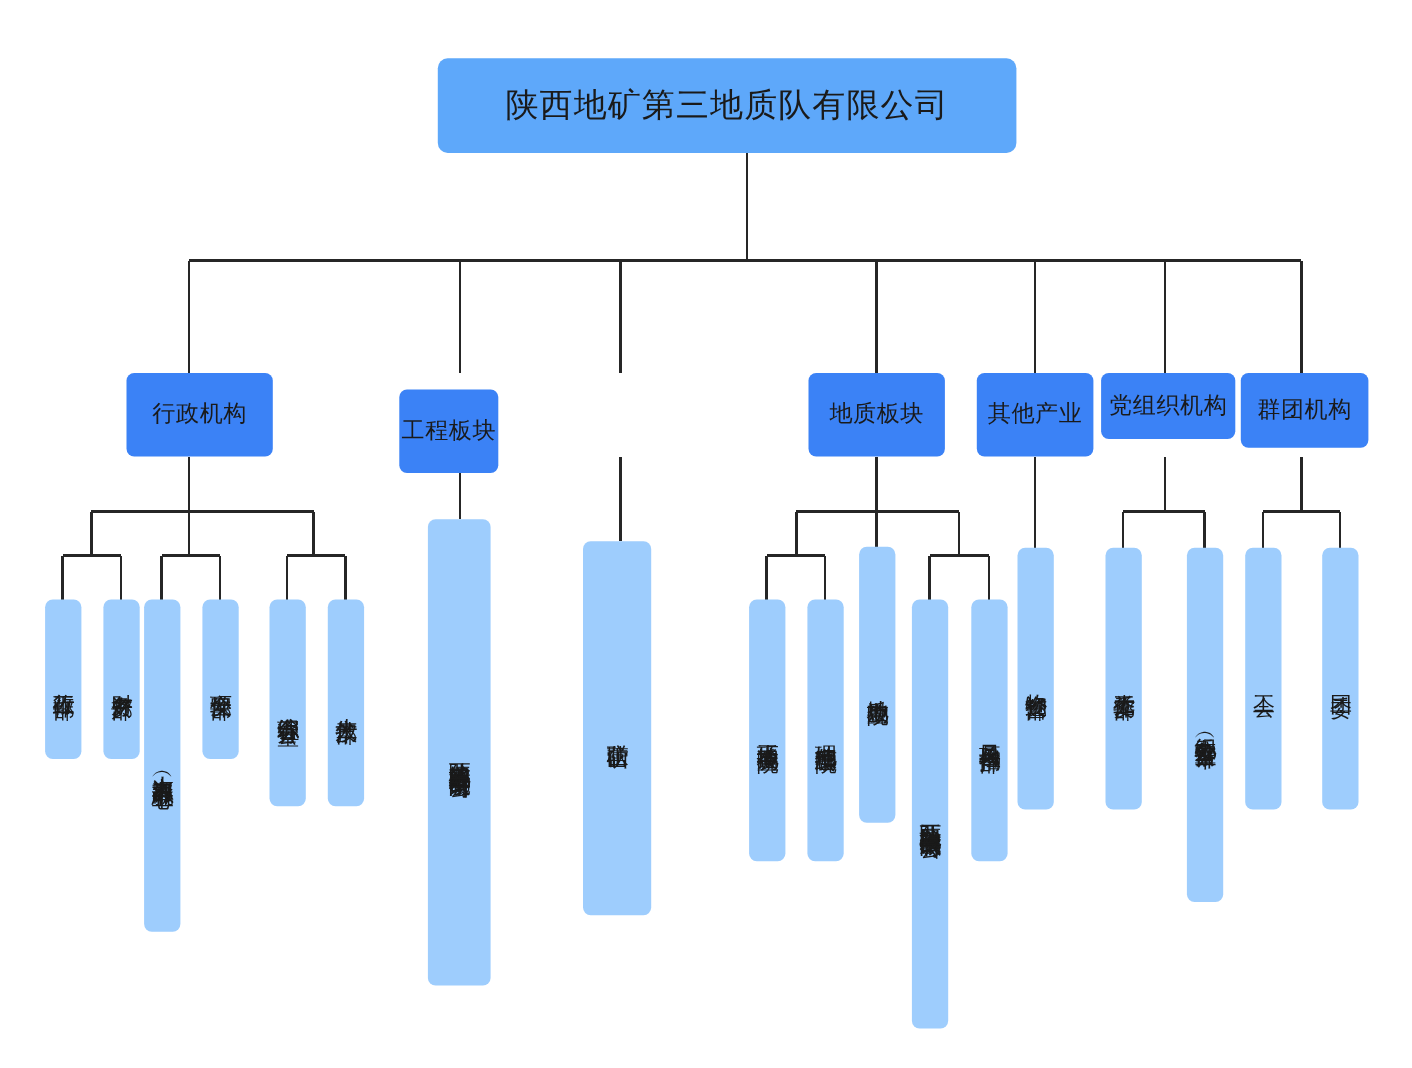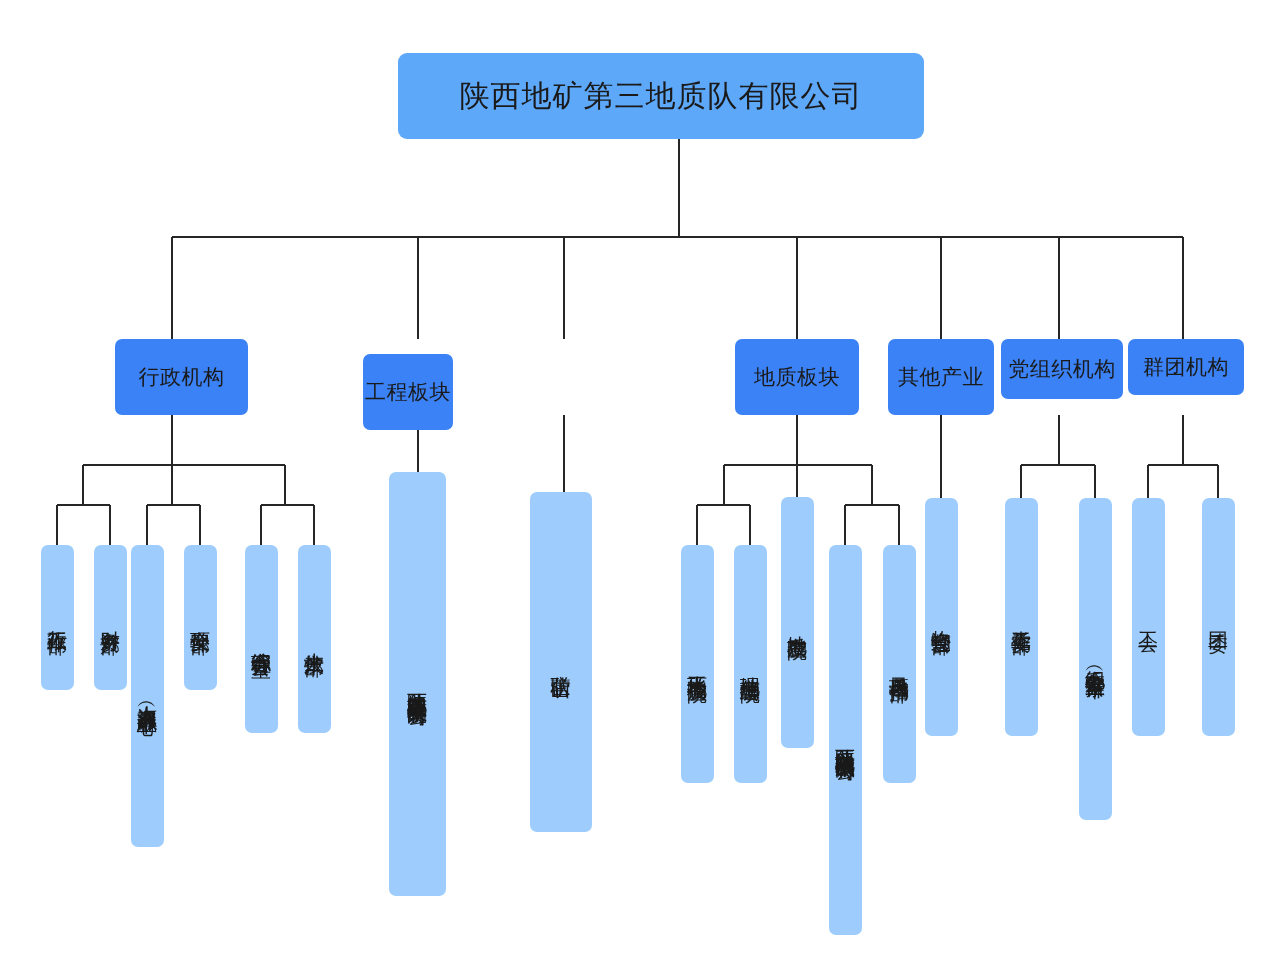--- a/index.html
+++ b/index.html
@@ -147,21 +147,21 @@
   </div>
 
   <div class="node branch" style="left:888px; top:339px; width:106px; height:76px;">
     <span class="htext">其他产业</span>
   </div>
 
   <div class="node branch" style="left:1001px; top:339px; width:122px; height:60px;">
     <span class="htext">党组织机构</span>
   </div>
 
-  <div class="node branch" style="left:1128px; top:339px; width:116px; height:56px;">
+  <div class="node branch" style="left:1128px; top:339px; width:116px; height:68px;">
     <span class="htext">群团机构</span>
   </div>
 
   <div class="node leaf" style="left:41px; top:545px; width:33px; height:145px;">
     <span class="vtext">行政工作部</span>
   </div>
 
   <div class="node leaf" style="left:94px; top:545px; width:33px; height:145px;">
     <span class="vtext">财务资产部</span>
   </div>

